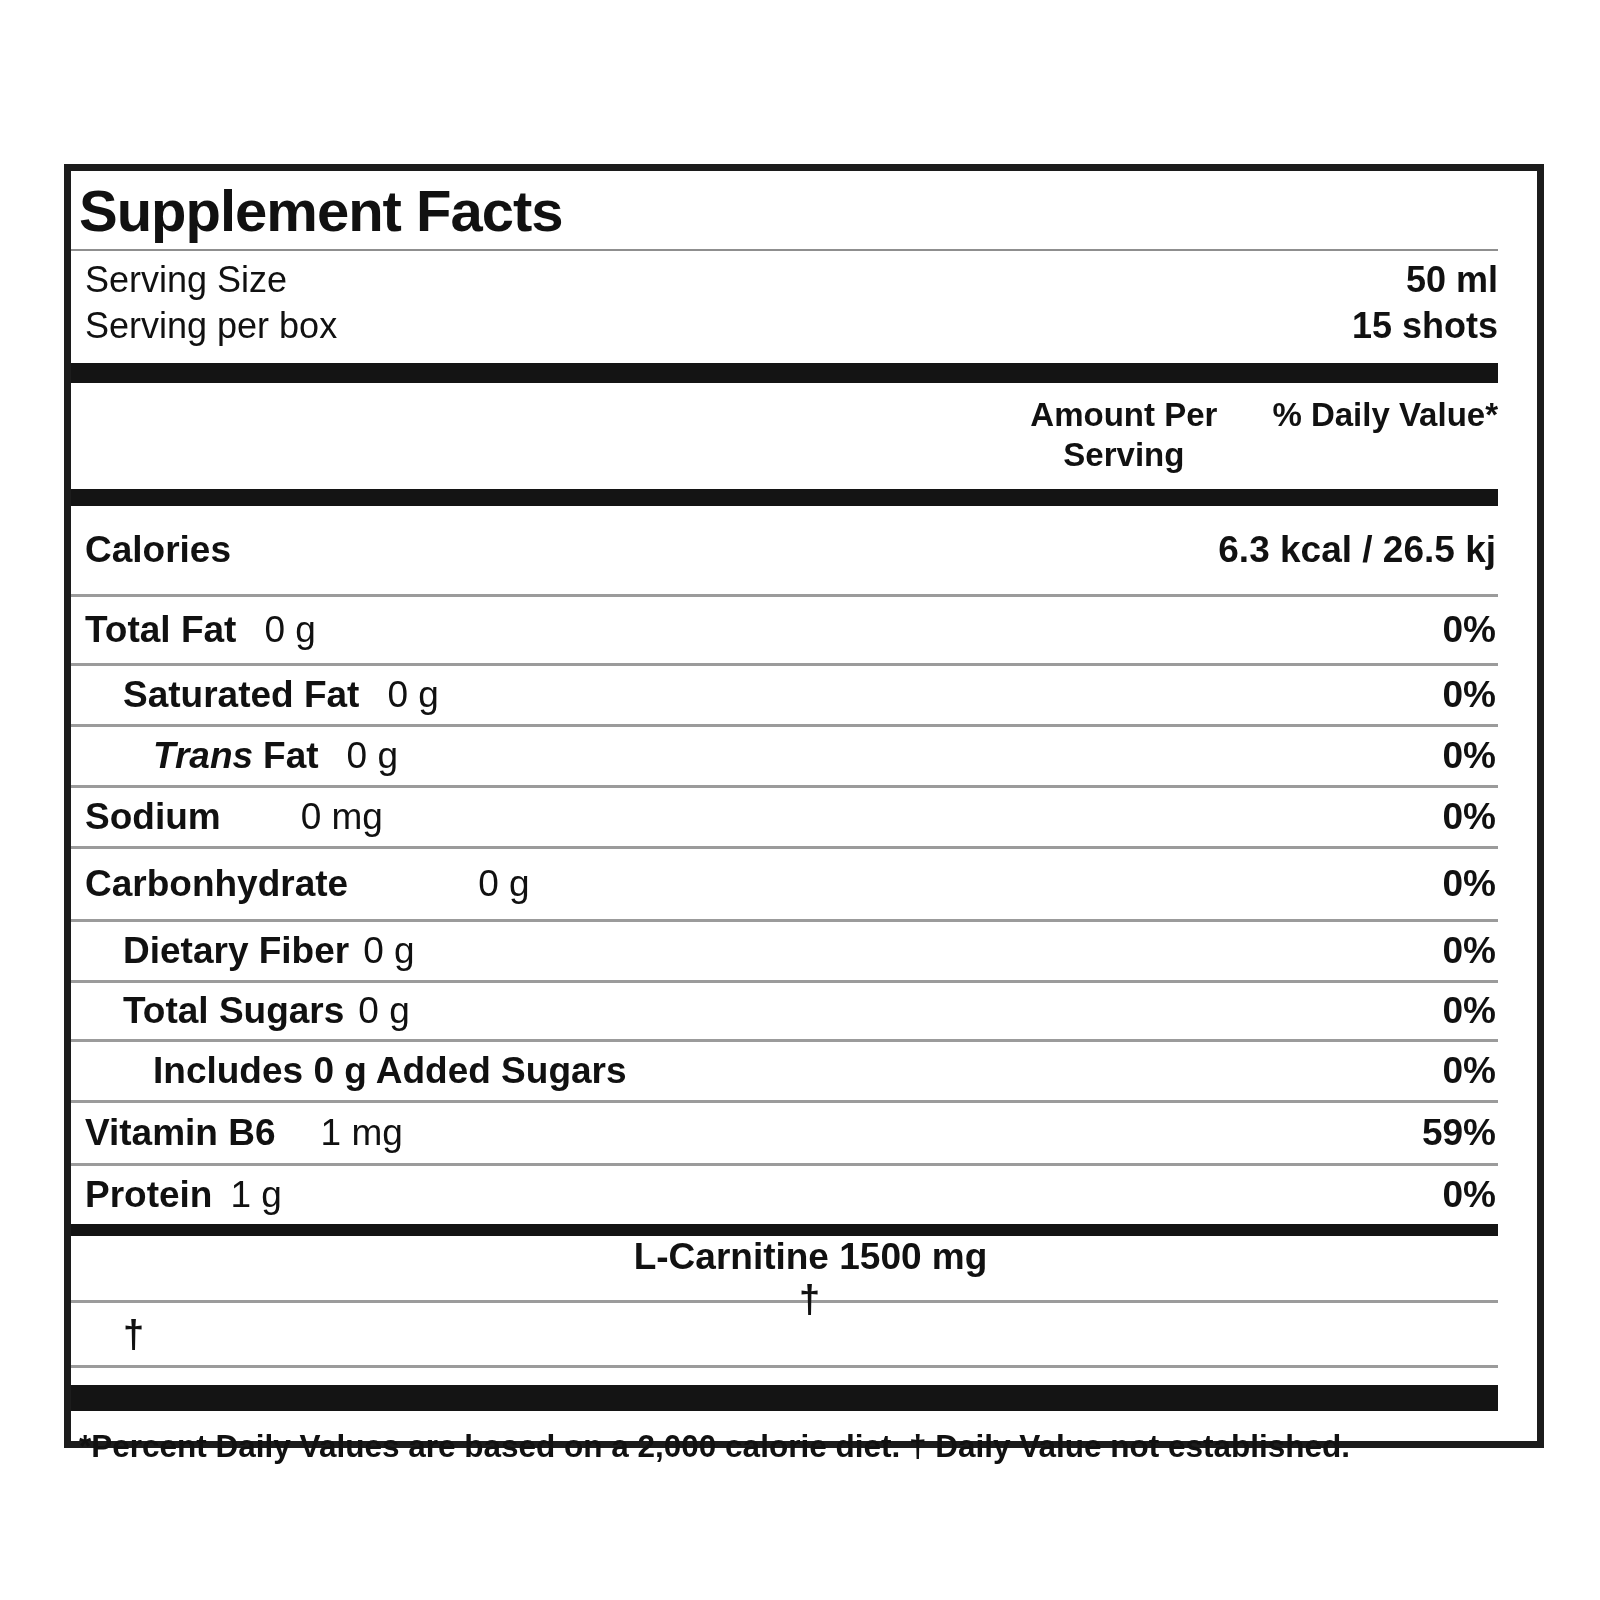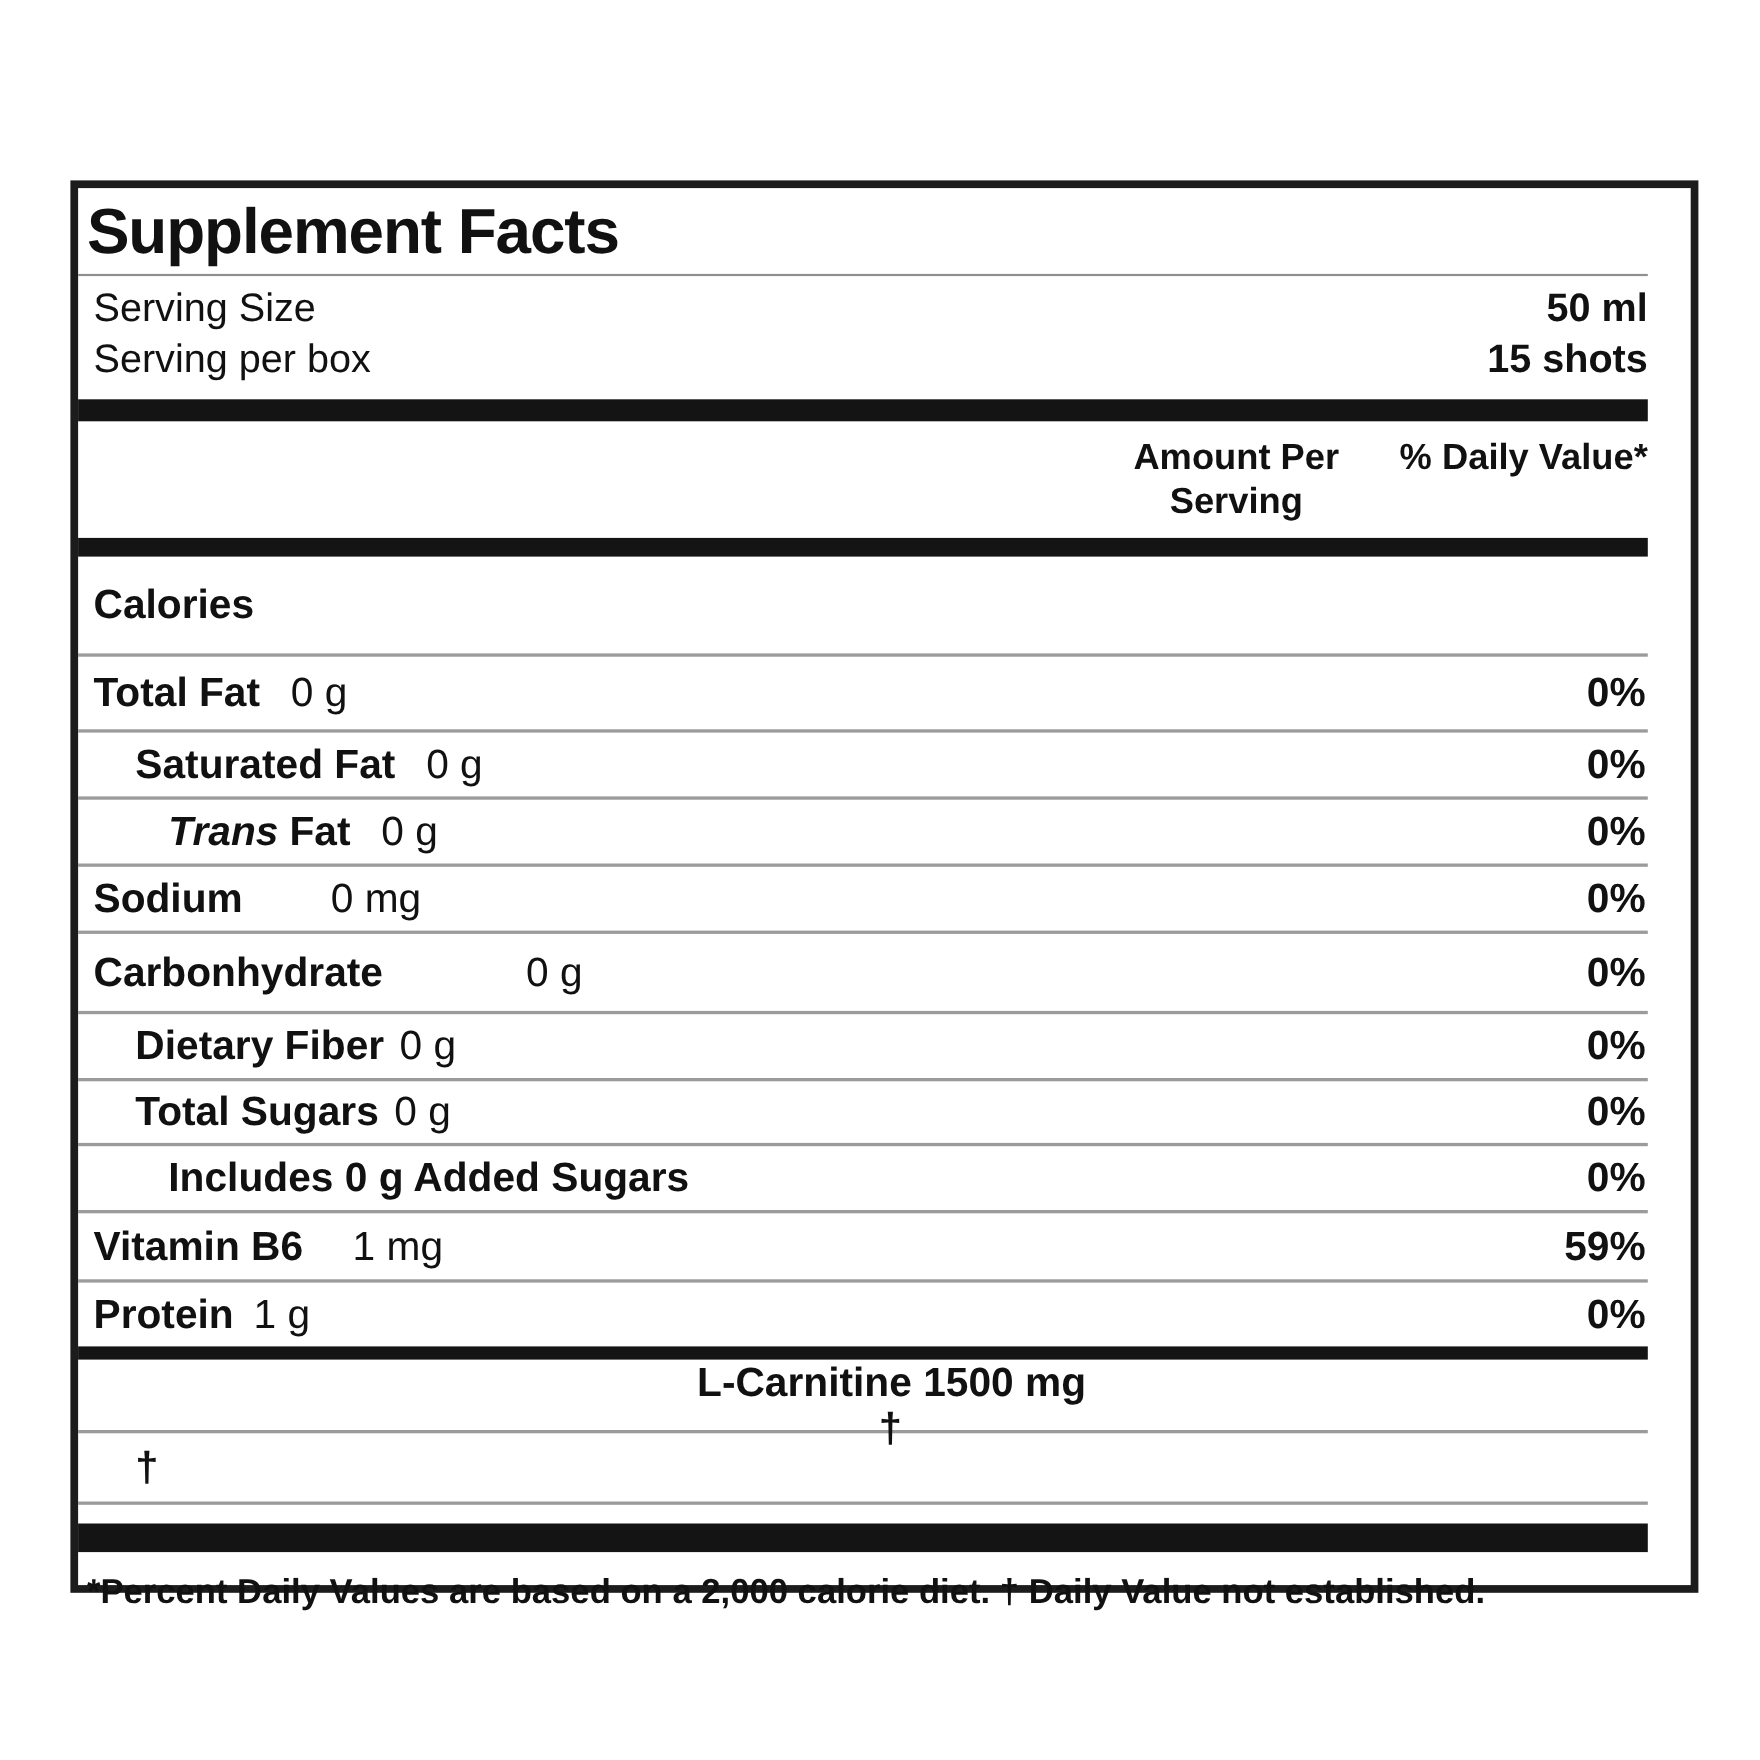--- a/index.html
+++ b/index.html
@@ -80,20 +80,21 @@
         </div>
         <div class="hdr-dv">% Daily Value*</div>
       </div>
 
       <div class="bar bar2"></div>
 
       <div class="row bold h88">
         <div class="left">
             <span class="lbl">Calories</span>
           </div>
+        <span class="dv cal-val">6.3 kcal / 26.5 kj</span>
       </div>
 
       <div class="row bold h66">
         <div class="left">
           <span class="lbl">Total Fat</span>
           <span class="amt g28">0 g</span>
         </div>
         <span class="dv">0%</span>
       </div>
 

